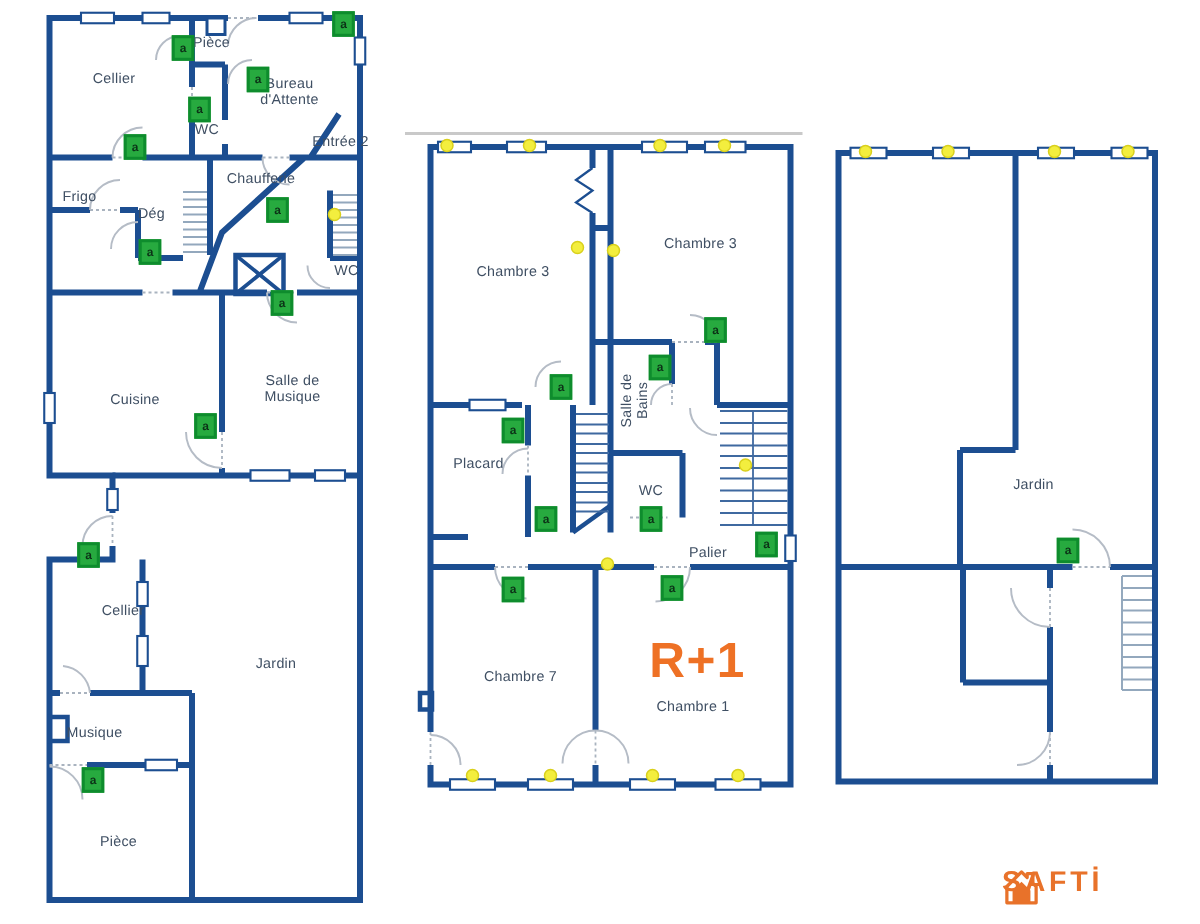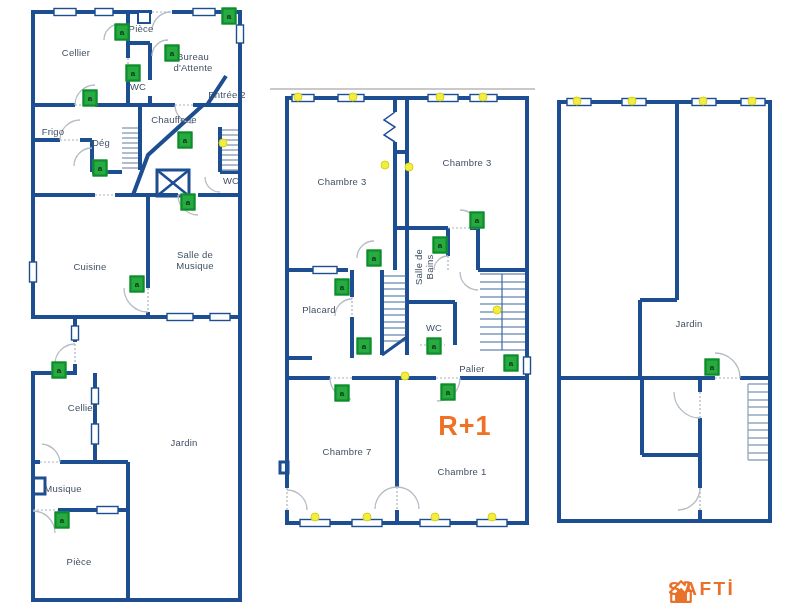--- a/index.html
+++ b/index.html
@@ -175,21 +175,21 @@
   <span class="room" style="left:79px;top:562px">Pièce</span>
 
   <span class="room" style="left:342px;top:182px">Chambre 3</span>
   <span class="room" style="left:467px;top:163px">Chambre 3</span>
   <span class="room vert" style="left:424px;top:267px;width:46px">Salle de Bains</span>
   <span class="room" style="left:319px;top:310px">Placard</span>
   <span class="room" style="left:434px;top:328px">WC</span>
   <span class="room" style="left:472px;top:369px">Palier</span>
   <span class="room" style="left:347px;top:452px">Chambre 7</span>
   <span class="room" style="left:462px;top:472px">Chambre 1</span>
-  <span class="floor-big" style="left:465px;top:426px;font-size:27px">R+1</span>
+  <span class="floor-big" style="left:465px;top:440px;font-size:33px">R+1</span>
 
   <span class="room" style="left:689px;top:324px">Jardin</span>
 
   <span class="marker" style="left:122px;top:32px">a</span>
   <span class="marker" style="left:229px;top:16px">a</span>
   <span class="marker" style="left:172px;top:53px">a</span>
   <span class="marker" style="left:133px;top:73px">a</span>
   <span class="marker" style="left:90px;top:98px">a</span>
   <span class="marker" style="left:185px;top:140px">a</span>
   <span class="marker" style="left:100px;top:168px">a</span>

